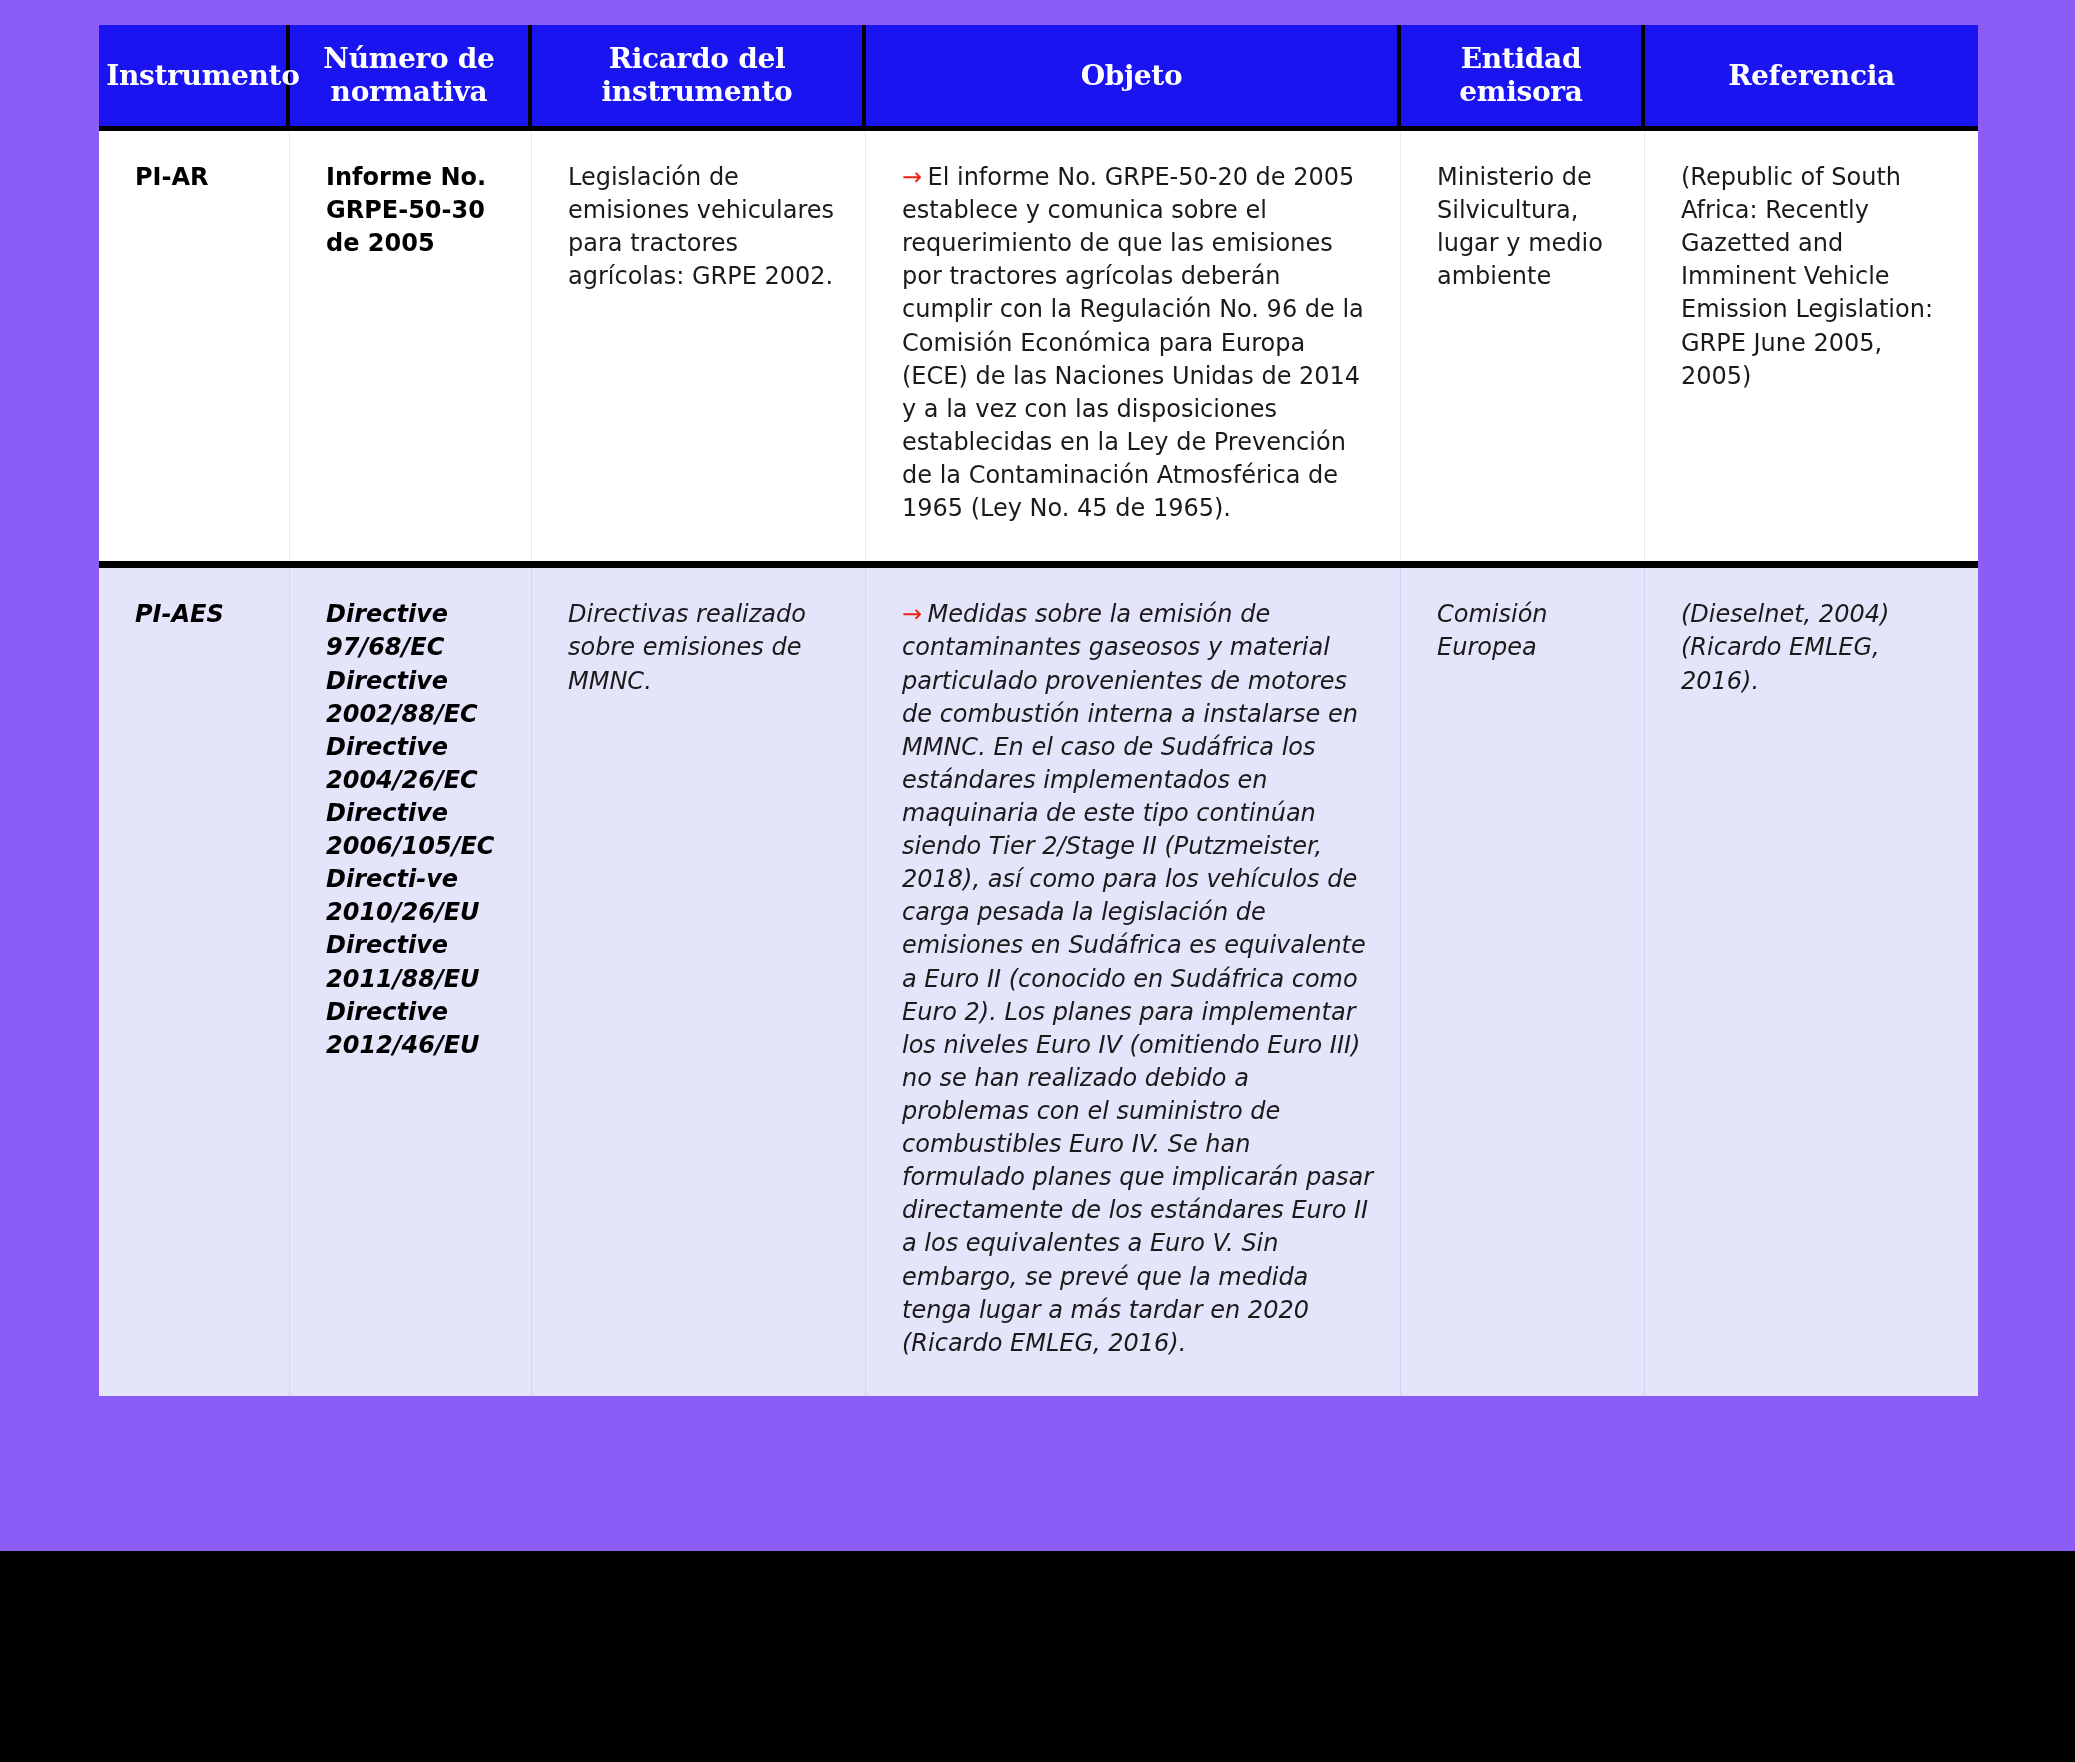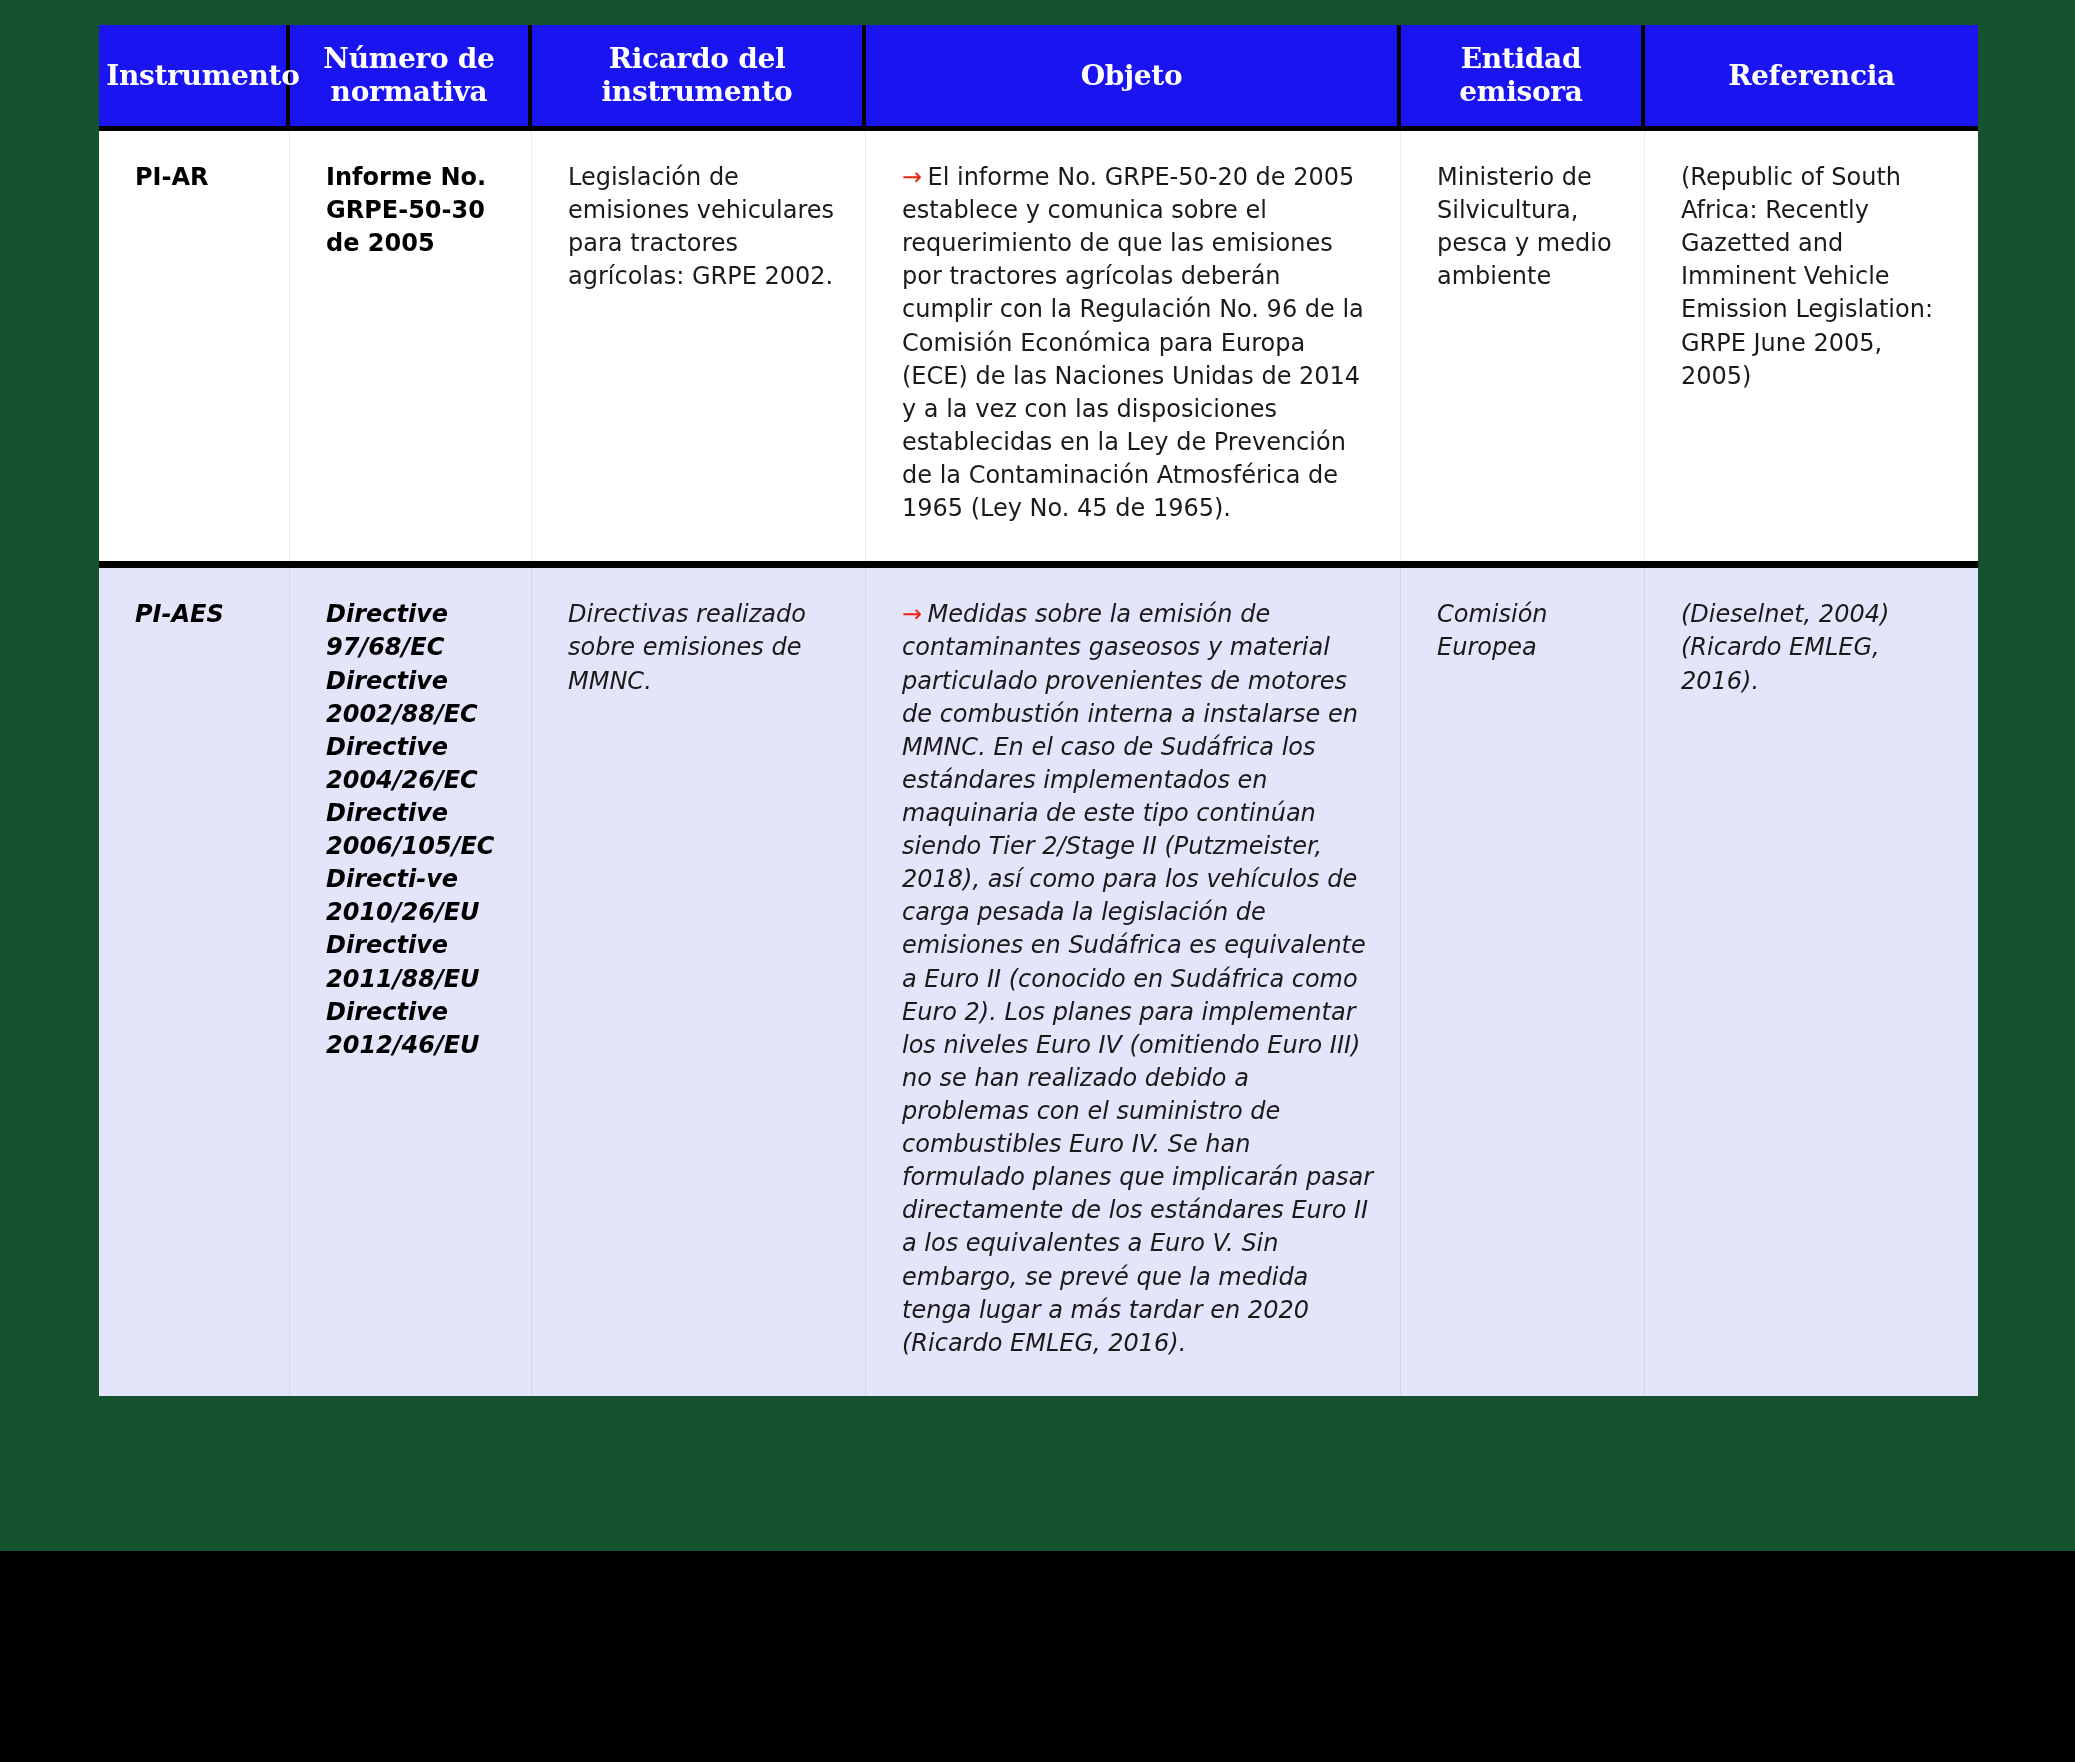--- a/index.html
+++ b/index.html
@@ -10,21 +10,21 @@
   body {
     width: 2076px;
     height: 1763px;
     font-family: "DejaVu Sans", sans-serif;
     overflow: hidden;
   }
   .page {
     position: relative;
     width: 2076px;
     height: 1551px;
-    background: #14532d;
+    background: #8b5cf6;
   }
   .table-wrap {
     position: absolute;
     left: 99px;
     top: 25px;
     width: 1879px;
   }
   table.legal-table {
     border-collapse: separate;
     border-spacing: 0;
@@ -130,21 +130,21 @@
       </thead>
       <tbody>
         <tr class="top-gap">
           <td colspan="6"></td>
         </tr>
         <tr class="row-main">
           <td class="cell-bold">PI-AR</td>
           <td class="cell-bold">Informe No. GRPE-50-30 de 2005</td>
           <td>Legislación de emisiones vehiculares para tractores agrícolas: GRPE 2002.</td>
           <td><span class="arrow">→</span><span>El informe No. GRPE-50-20 de 2005 establece y comunica sobre el requerimiento de que las emisiones por tractores agrícolas deberán cumplir con la Regulación No. 96 de la Comisión Económica para Europa (ECE) de las Naciones Unidas de 2014 y a la vez con las disposiciones establecidas en la Ley de Prevención de la Contaminación Atmosférica de 1965 (Ley No. 45 de 1965).</span></td>
-          <td>Ministerio de Silvicultura, pesca y medio ambiente</td>
+          <td>Ministerio de Silvicultura, lugar y medio ambiente</td>
           <td>(Republic of South Africa: Recently Gazetted and Imminent Vehicle Emission Legislation: GRPE June 2005, 2005)</td>
         </tr>
         <tr class="sep-row">
           <td colspan="6"></td>
         </tr>
         <tr class="row-alt">
           <td class="cell-bold">PI-AES</td>
           <td class="cell-bold">Directive 97/68/EC Directive 2002/88/EC Directive 2004/26/EC Directive 2006/105/EC Directi-ve 2010/26/EU Directive 2011/88/EU Directive 2012/46/EU</td>
           <td>Directivas realizado sobre emisiones de MMNC.</td>
           <td><span class="arrow">→</span><span>Medidas sobre la emisión de contaminantes gaseosos y material particulado provenientes de motores de combustión interna a instalarse en MMNC. En el caso de Sudáfrica los estándares implementados en maquinaria de este tipo continúan siendo Tier 2/Stage II (Putzmeister, 2018), así como para los vehículos de carga pesada la legislación de emisiones en Sudáfrica es equivalente a Euro II (conocido en Sudáfrica como Euro 2). Los planes para implementar los niveles Euro IV (omitiendo Euro III) no se han realizado debido a problemas con el suministro de combustibles Euro IV. Se han formulado planes que implicarán pasar directamente de los estándares Euro II a los equivalentes a Euro V. Sin embargo, se prevé que la medida tenga lugar a más tardar en 2020 (Ricardo EMLEG, 2016).</span></td>

